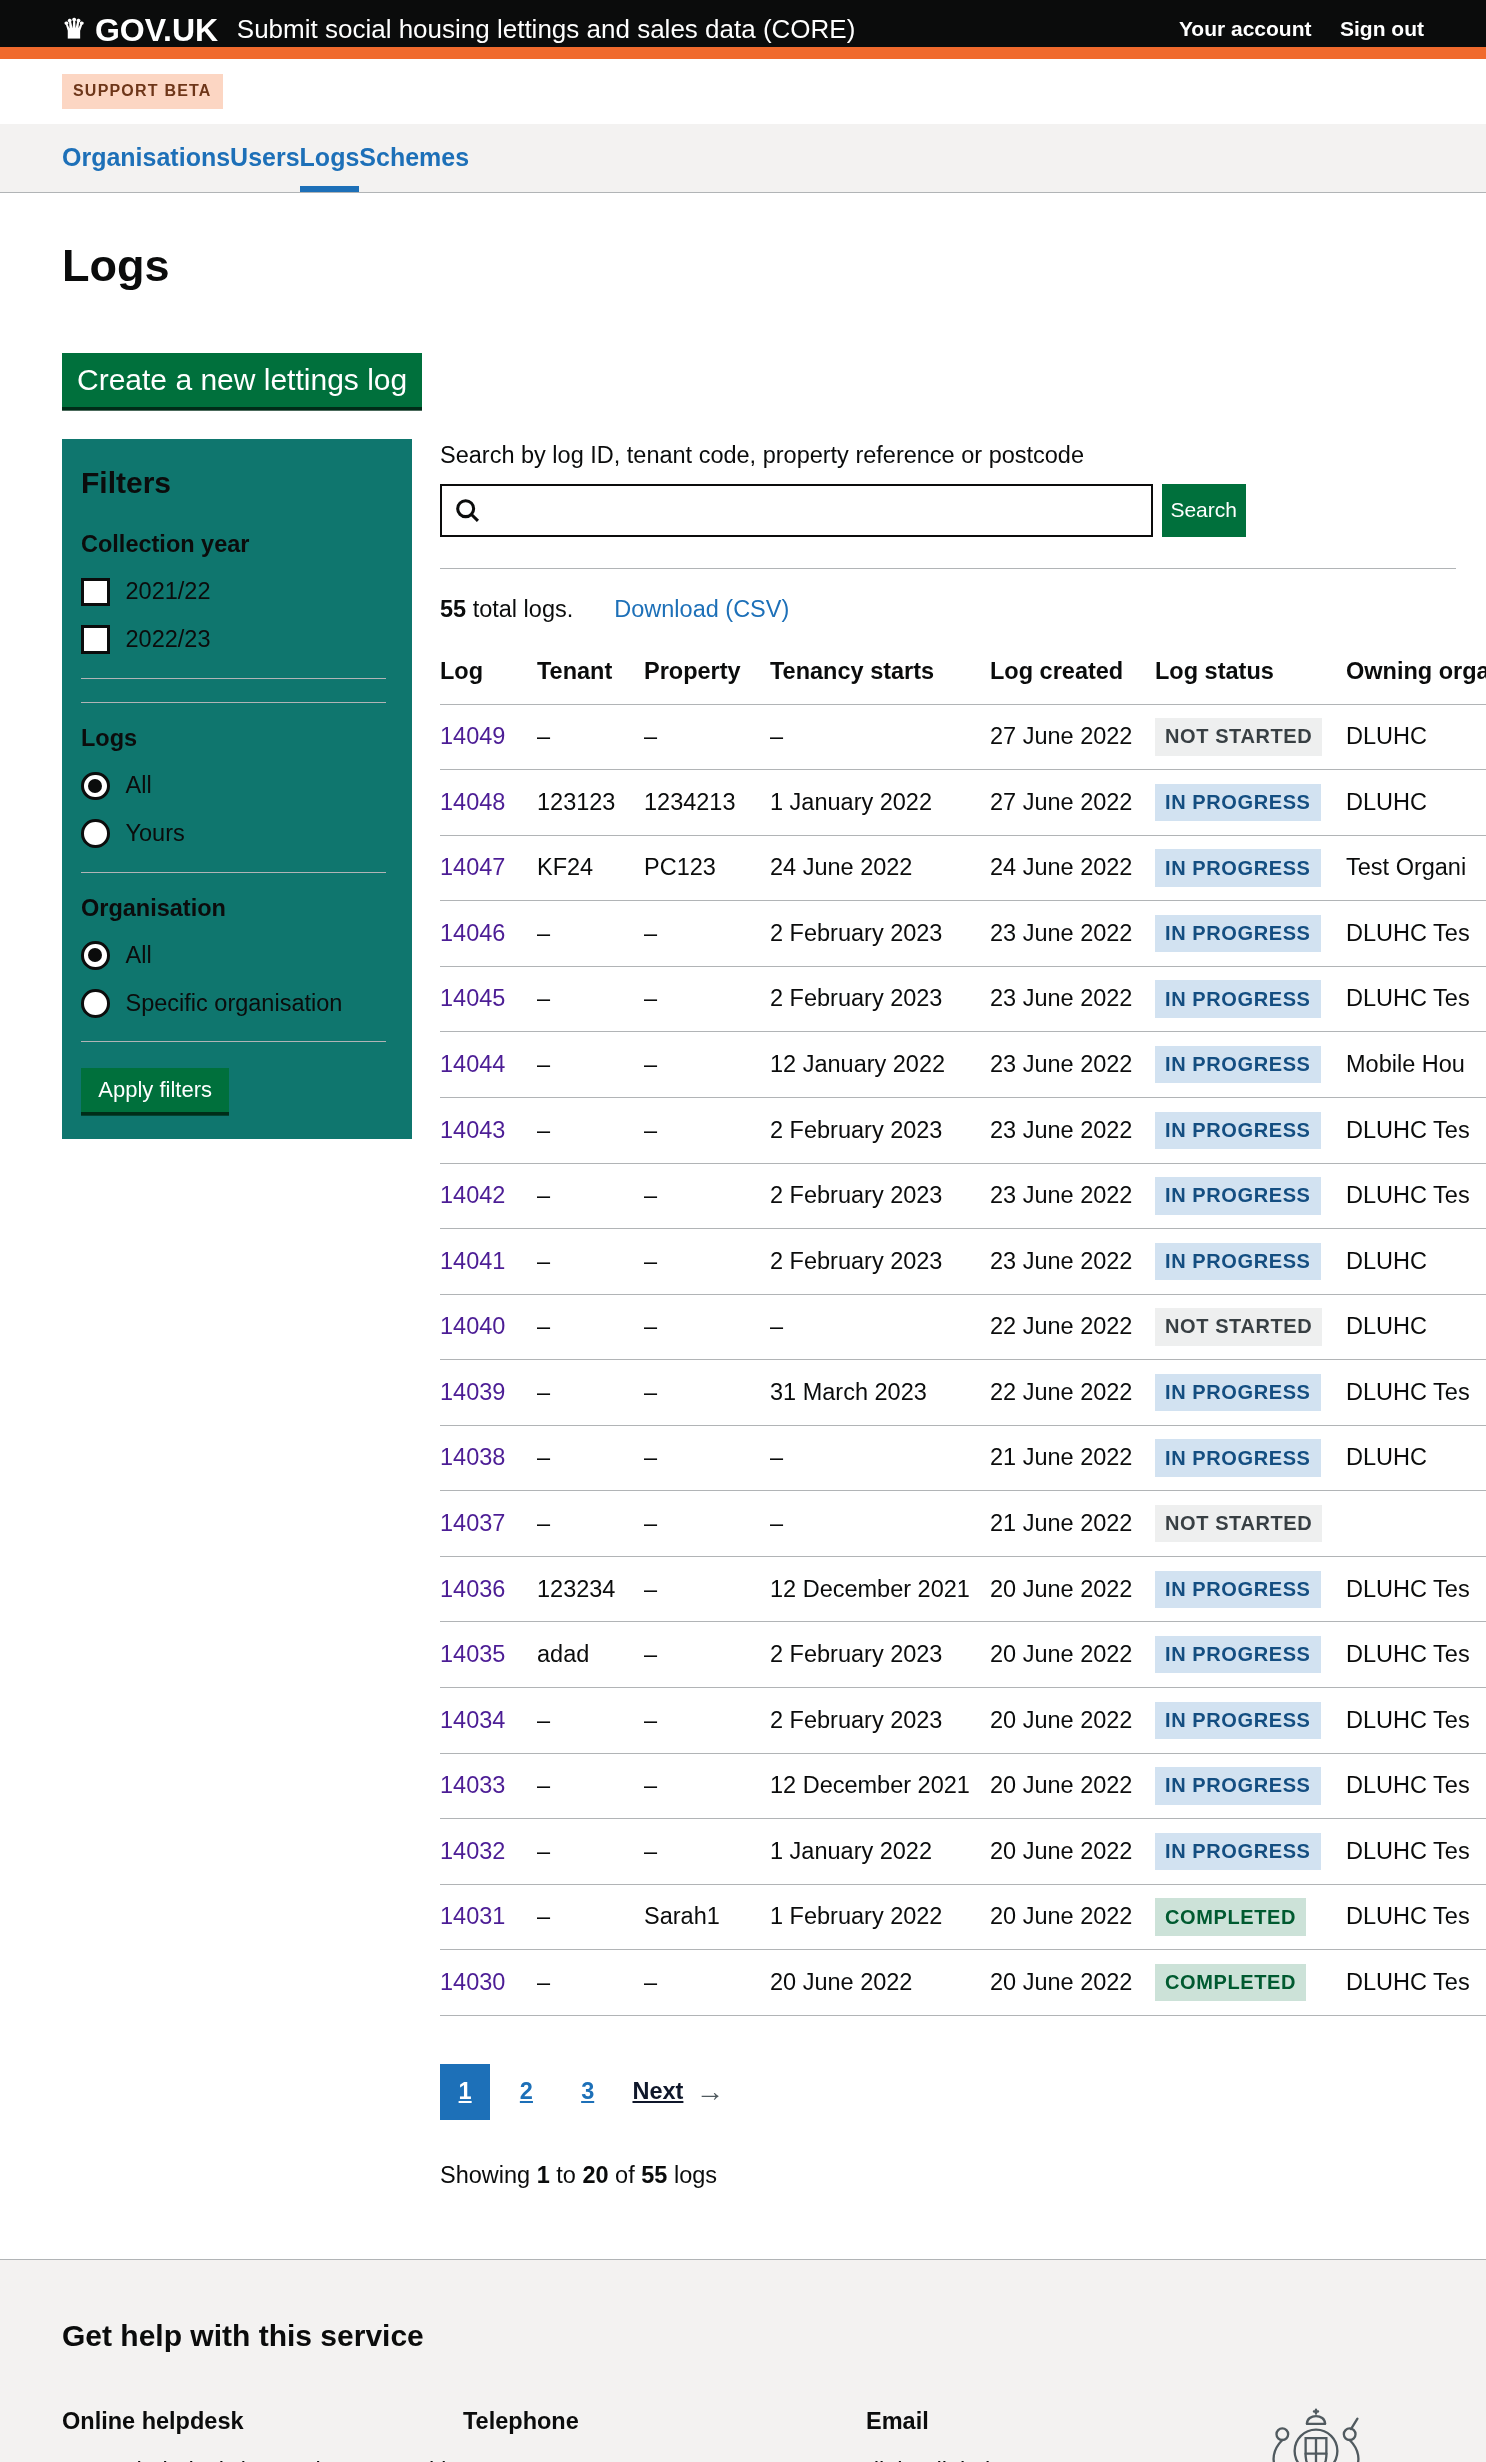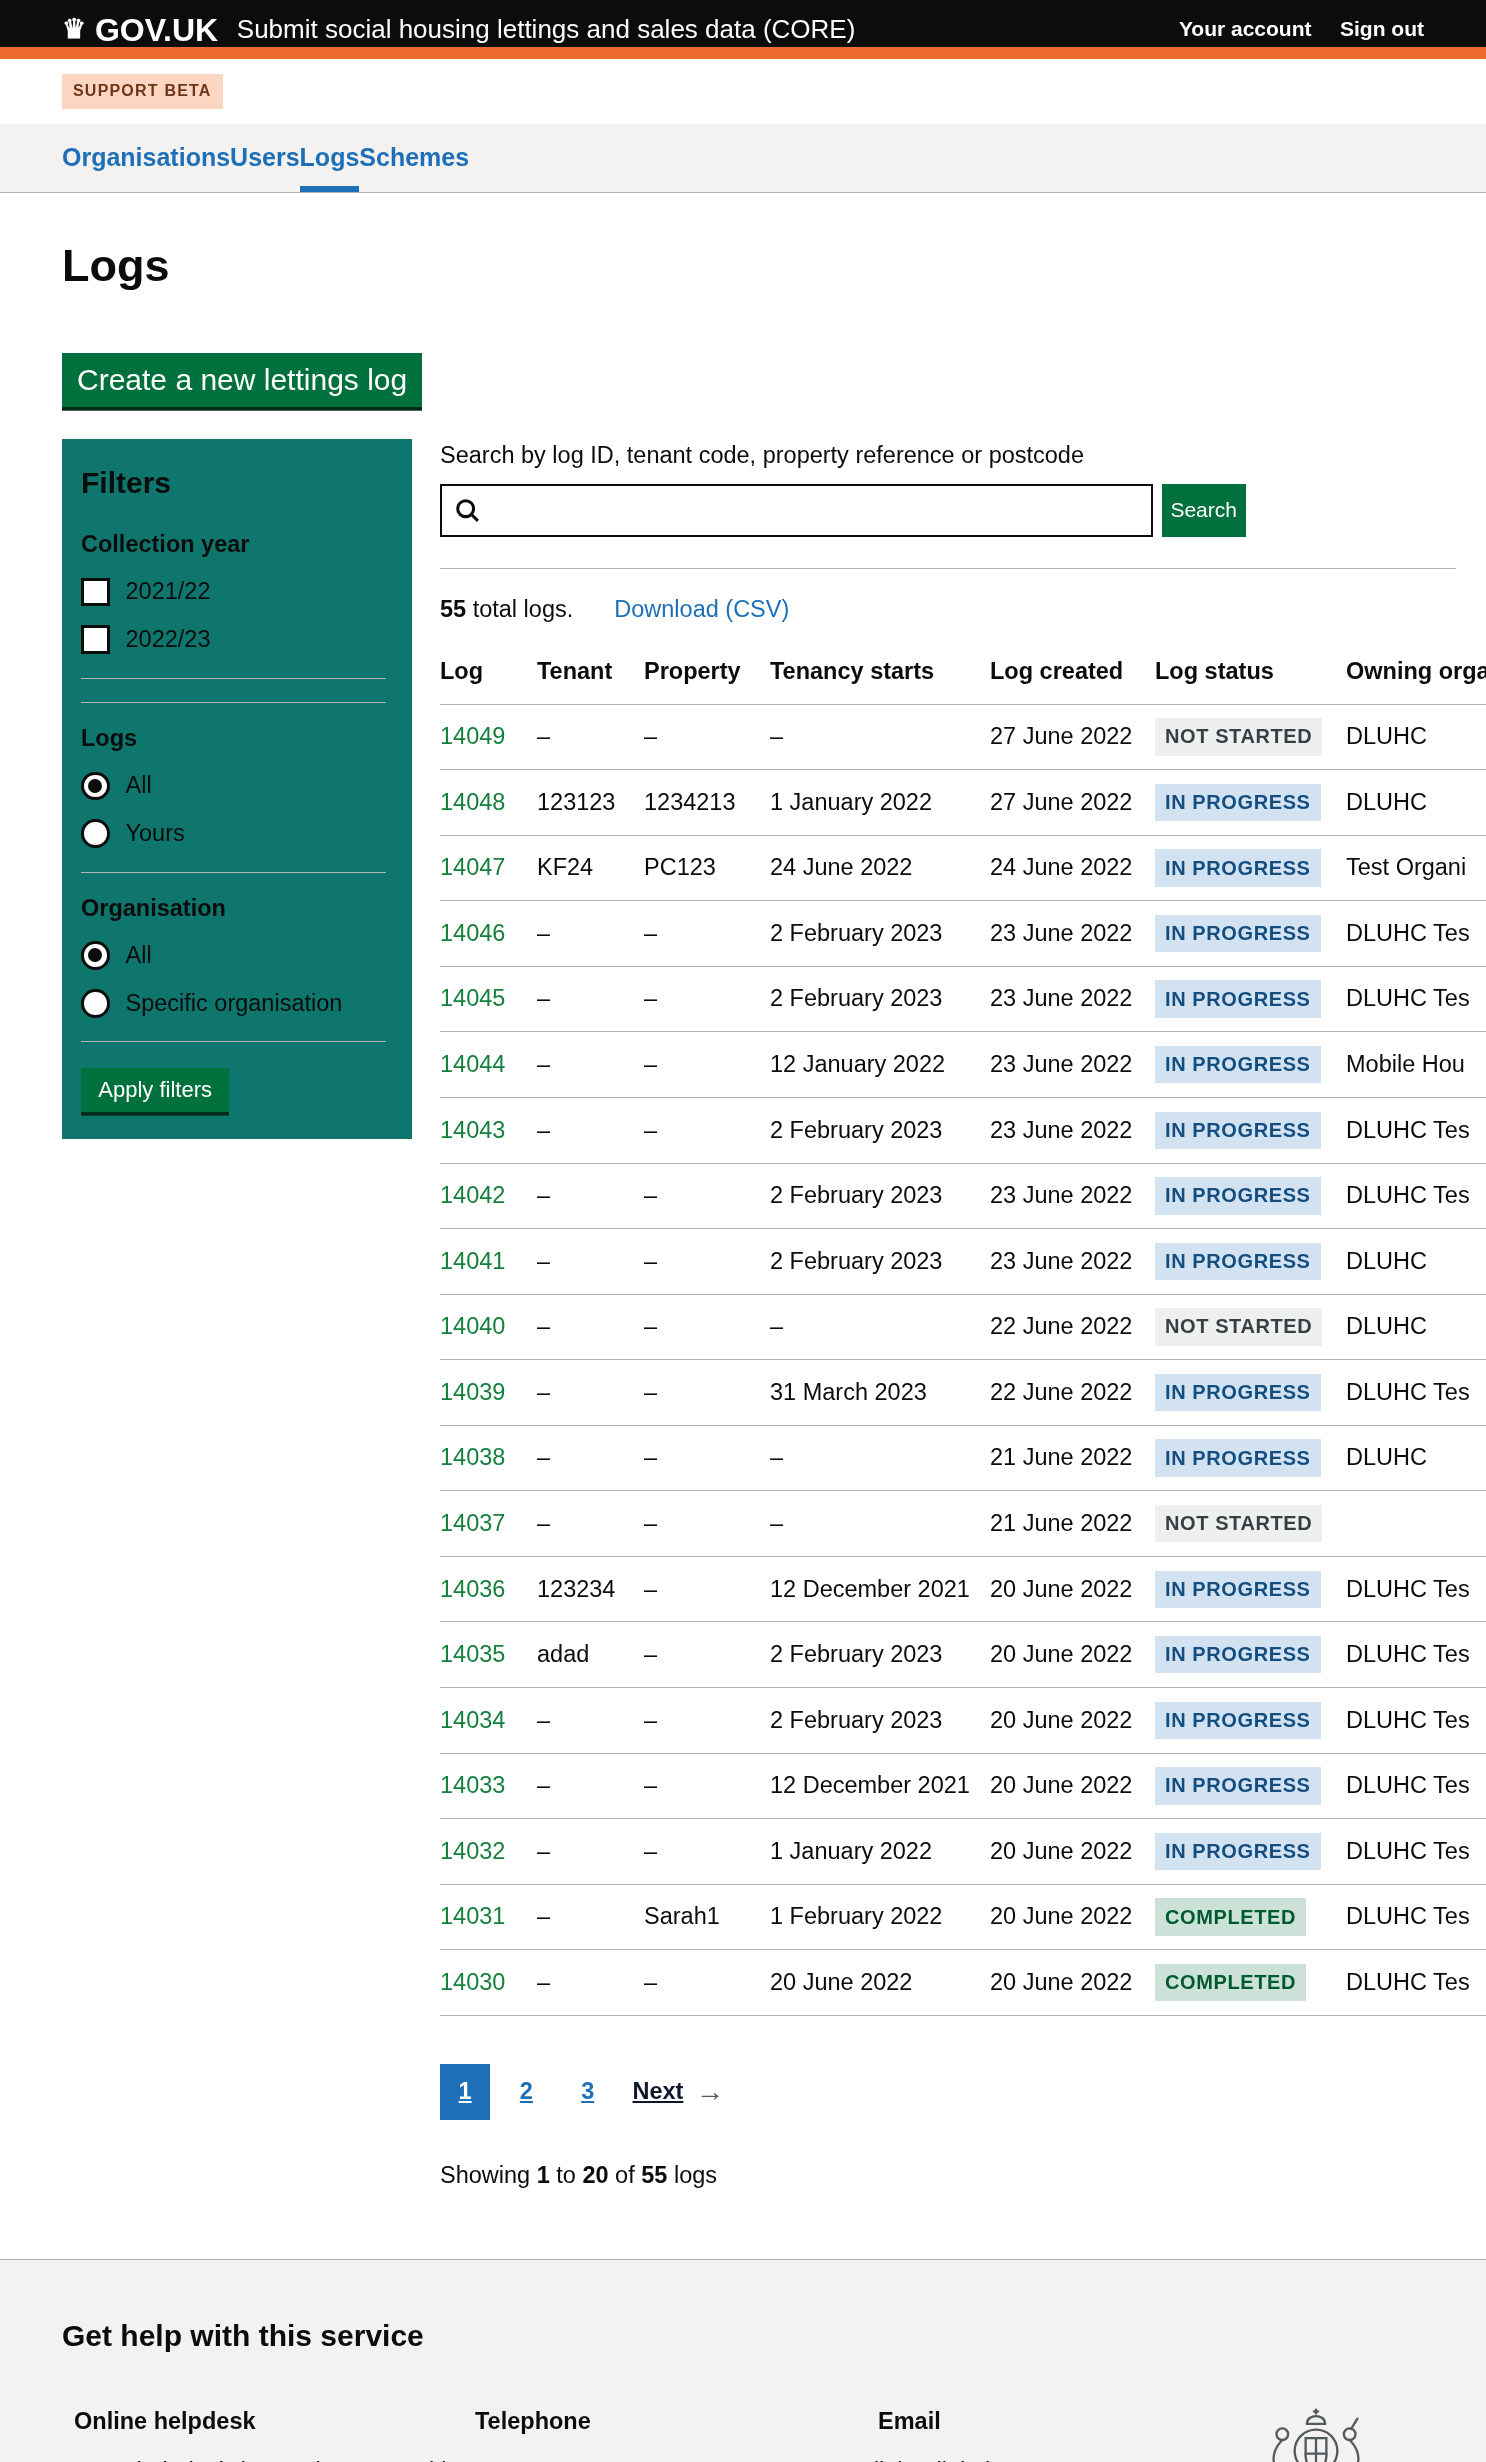--- a/index.html
+++ b/index.html
@@ -67,40 +67,40 @@
   .results hr { border:0; border-top:1.2px solid #b1b4b6; margin:31px 0 26px; }
   .total-line { margin:0 0 33px; }
   .total-line a { color:#1d70b8; margin-left:41px; }
 
   
   table.logs { border-collapse:collapse; table-layout:fixed; width:1227px; }
   col.c-log{width:97px} col.c-tenant{width:107px} col.c-property{width:126px}
   col.c-tenancy{width:220px} col.c-created{width:165px} col.c-status{width:191px} col.c-owning{width:322px}
   th { text-align:left; font-size:23.5px; font-weight:700; padding:0 12.4px 17.3px 0; border-bottom:1.2px solid #b1b4b6; white-space:nowrap; }
   td { padding:13.6px 12.4px 13.6px 0; border-bottom:1.2px solid #b1b4b6; vertical-align:middle; white-space:nowrap; }
-  a.log-link { color:#15803d; }
+  a.log-link { color:#4c1d95; }
   .tag { display:inline-block; font-weight:700; font-size:20px; letter-spacing:0.6px; padding:6.2px 10px; white-space:nowrap; }
   .tag--grey  { background:#eeefef; color:#383f43; }
   .tag--blue  { background:#d2e2f1; color:#144e81; }
   .tag--green { background:#cce2d8; color:#005a30; }
 
   
   .pagination { margin-top:48px; display:flex; align-items:center; }
   .page-num { font-weight:700; font-size:23.5px; color:#1d70b8; text-decoration:underline;
               padding:13.6px 18.6px; margin-right:11px; }
   .page-num.active { background:#1d70b8; color:#fff; }
   .next-link { font-weight:700; font-size:23.5px; color:#0f172a; text-decoration:underline; margin-left:8.7px; }
   .arrow { color:#505a5f; font-size:28.5px; margin-left:12.4px; text-decoration:none; font-weight:400; }
   .showing { margin-top:41px; }
 
   
   .site-footer { margin-top:45px; background:#f3f2f1; border-top:1.2px solid #b1b4b6; padding:57px 0 41px; }
   .site-footer h2 { font-size:30px; font-weight:700; margin:0 0 52px; }
   .fcols { display:flex; }
-  .fcol h3 { font-size:23.5px; font-weight:700; margin:0 12px 21px; }
+  .fcol h3 { font-size:23.5px; font-weight:700; margin:0 0 21px; }
   .fcol p { margin:0 0 8.7px; }
   .fcol1 { width:401px; } .fcol2 { width:403px; } .fcol3 { width:372px; }
   .site-footer a { color:#0b0c0c; }
   .crest { margin-left:auto; padding-right:43px; }
 </style>
 </head>
 <body>
 
 <header class="site-header">
   <div class="container">

